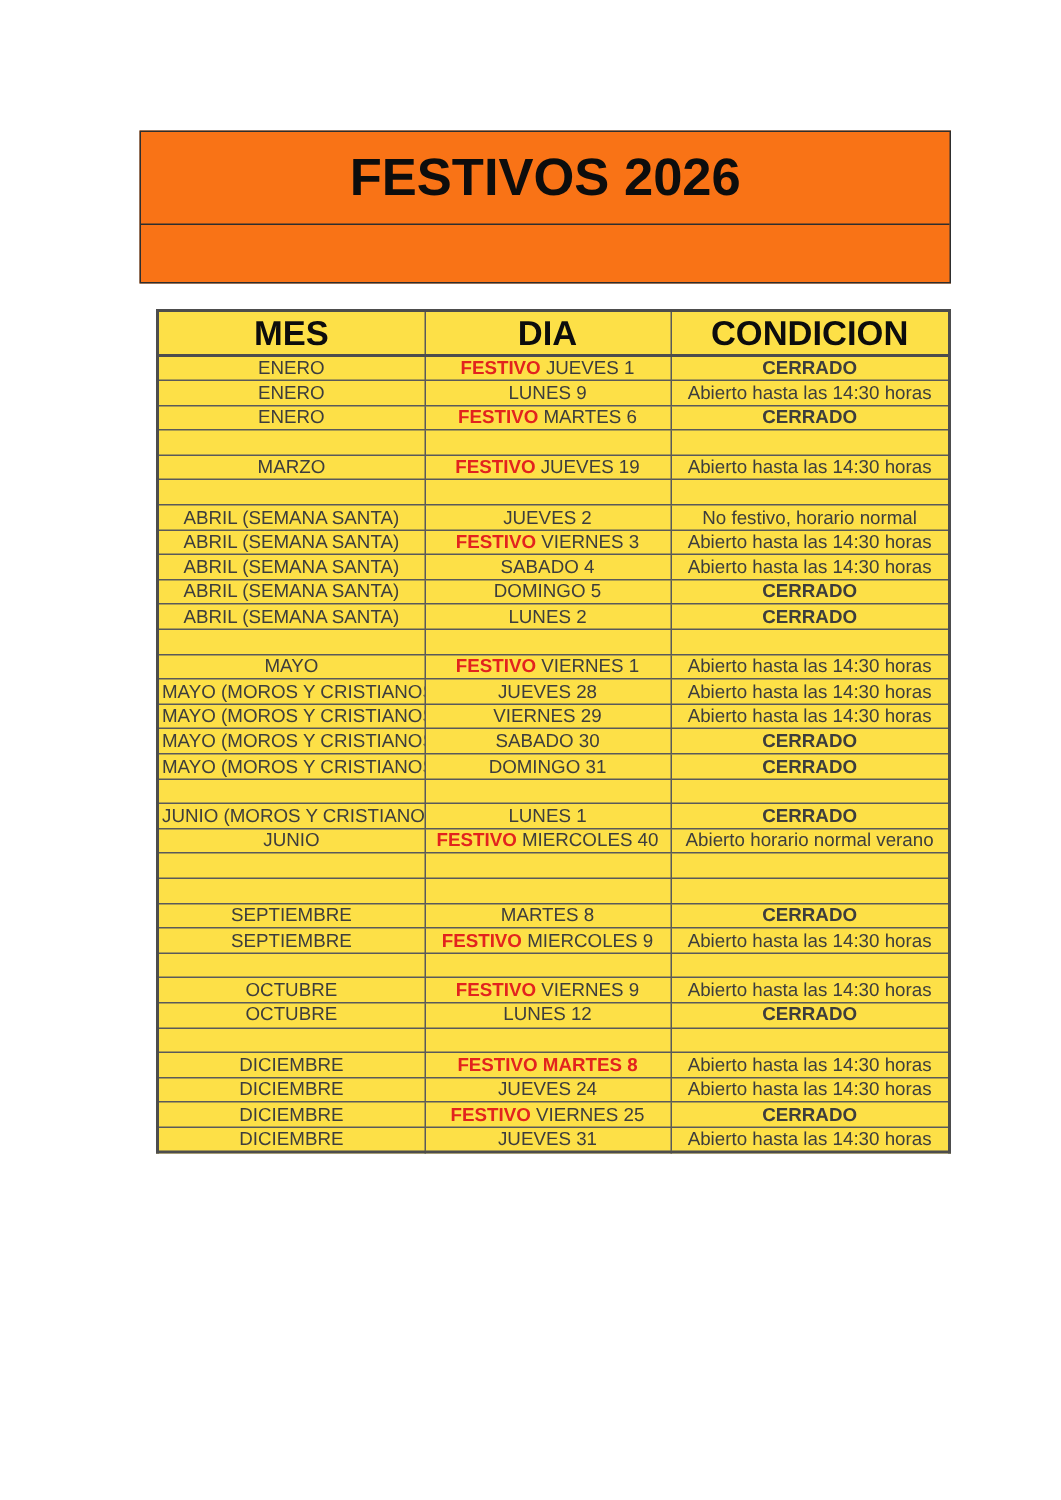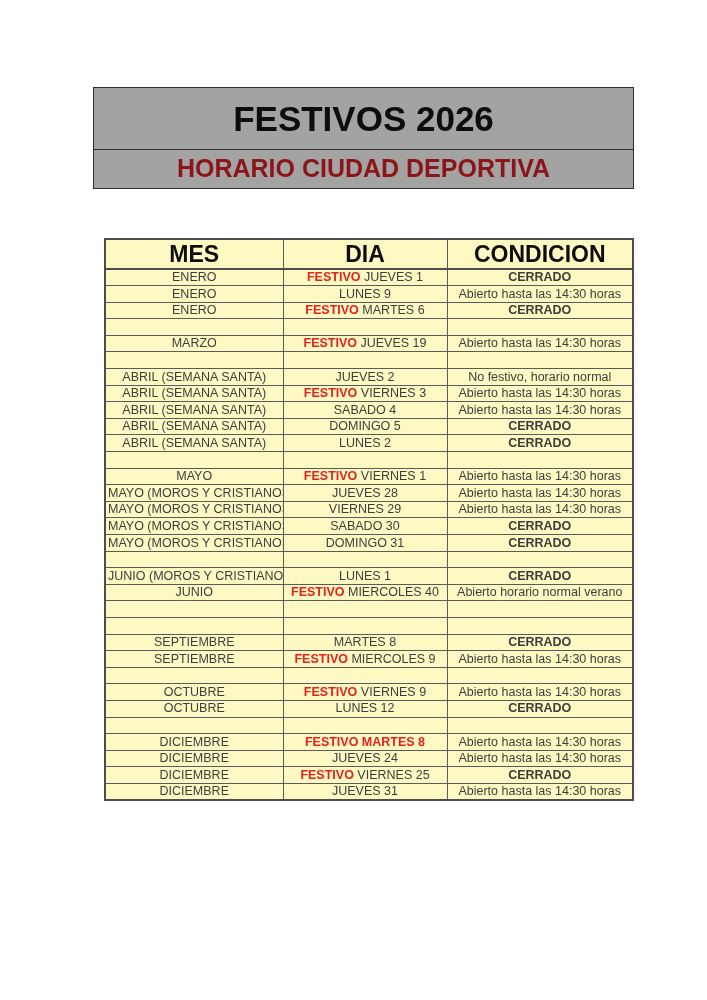--- a/index.html
+++ b/index.html
@@ -14,42 +14,41 @@
     background:#ffffff;
     font-family:"Liberation Sans", sans-serif;
     position:relative;
     overflow:hidden;
   }
   .title-box{
     position:absolute;
     left:93px; top:87px;
     width:541px; height:102px;
     border:1.5px solid #2e2e2e;
-    background:#a3a3a3;
+    background:#f97316;
   }
   .title-main{
     height:62px;
     border-bottom:1.5px solid #2e2e2e;
     display:flex; align-items:center; justify-content:center;
     font-size:35px; font-weight:bold; color:#0d0d0d;
   }
   .title-sub{
     height:37px;
     display:flex; align-items:center; justify-content:center;
     font-size:25px; font-weight:bold; color:var(--dark-red);
   }
   table.schedule{
     position:absolute;
     left:104px; top:206px;
     width:528px;
     border-collapse:collapse;
     table-layout:fixed;
     border:2px solid var(--line-heavy);
-    background:#fef9c3;
-    margin-top:32px;
+    background:#fde047;
   }
   table.schedule th{
     height:30px;
     font-size:23px;
     font-weight:bold;
     color:#0d0d0d;
     border:1px solid var(--line);
     border-top:2px solid var(--line-heavy);
     border-bottom:2px solid var(--line-heavy);
     text-align:center;
@@ -76,21 +75,20 @@
   .cerrado{
     color:var(--festivo-red);
     font-weight:bold;
   }
 </style>
 </head>
 <body>
 
 <div class="title-box">
   <div class="title-main">FESTIVOS 2026</div>
-  <div class="title-sub">HORARIO CIUDAD DEPORTIVA</div>
 </div>
 
 <table class="schedule">
   <colgroup>
     <col style="width:178px">
     <col style="width:164px">
     <col style="width:186px">
   </colgroup>
   <thead>
     <tr>

